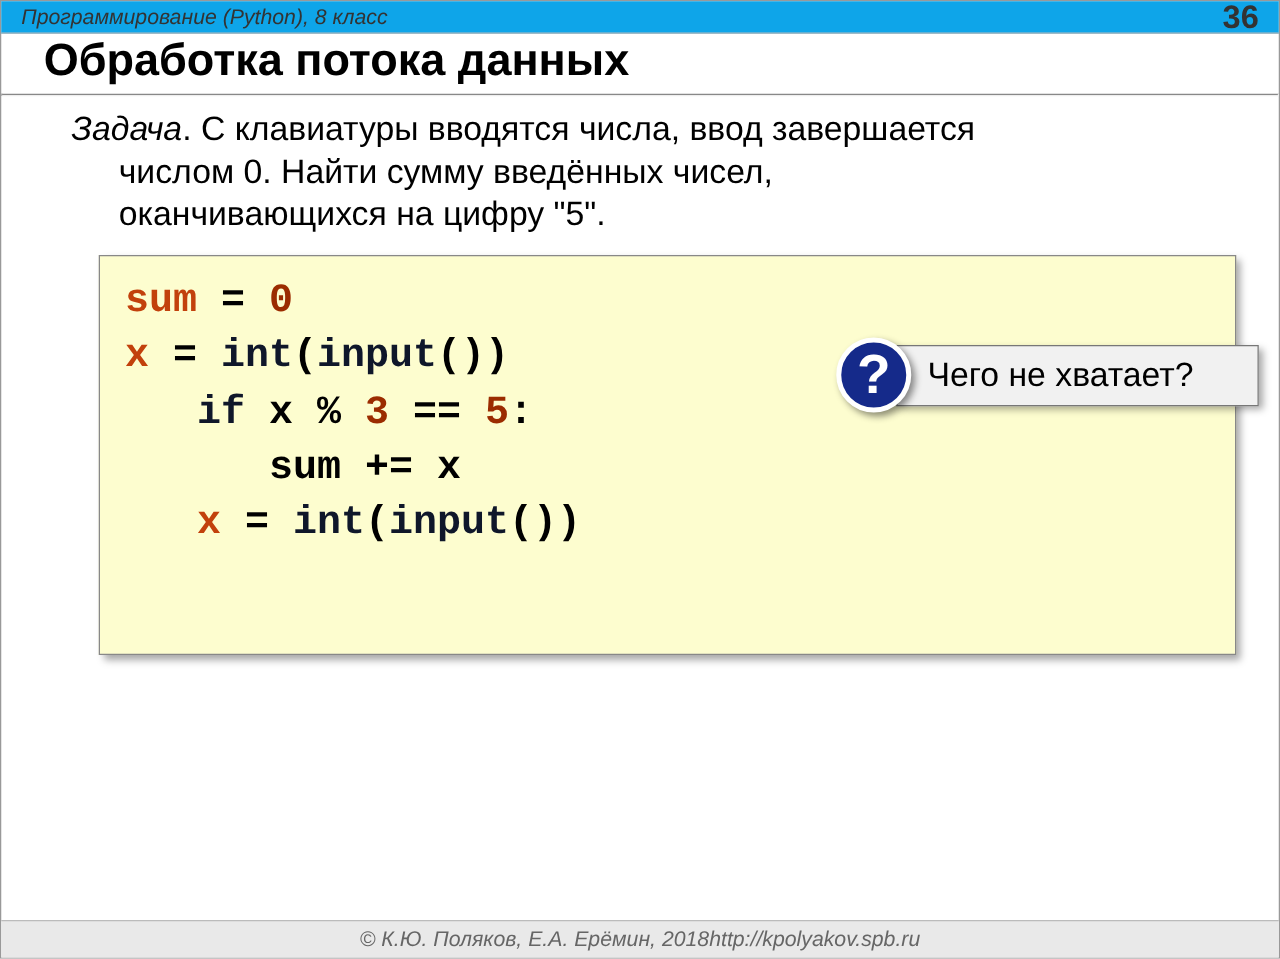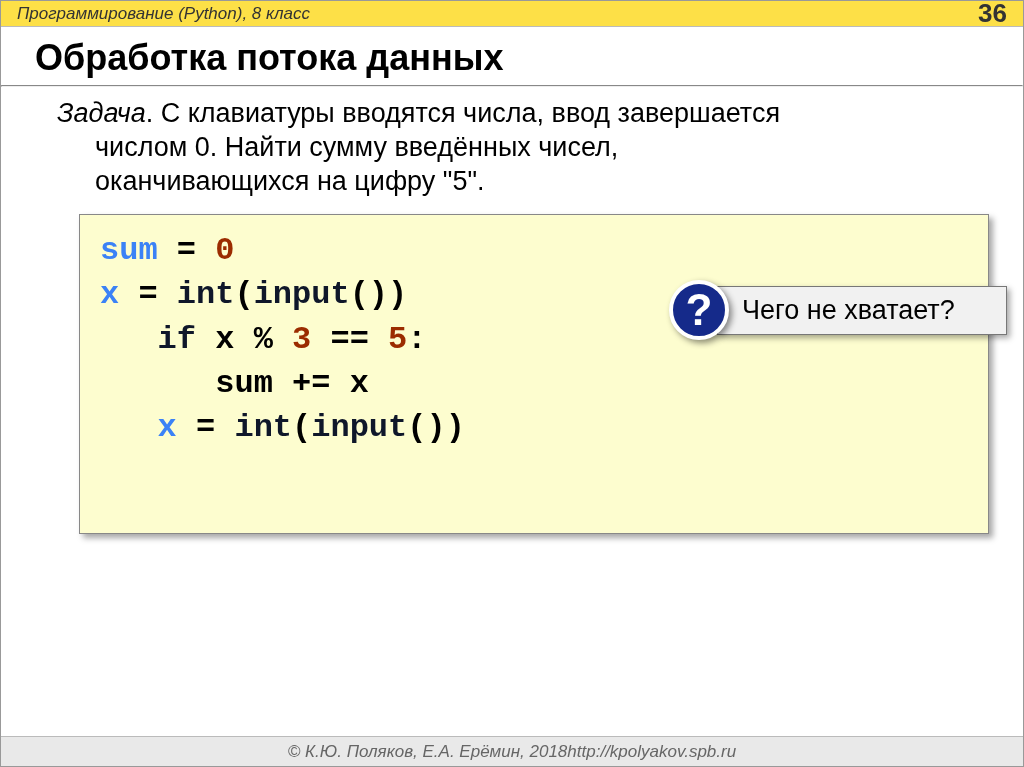--- a/index.html
+++ b/index.html
@@ -2,48 +2,48 @@
 <html><head>
 <meta charset="utf-8">
 <style>
   * { box-sizing: border-box; margin: 0; padding: 0; }
   html, body { width: 1024px; height: 767px; font-family: Arial, Helvetica, sans-serif; background: #fff; }
   .slide {
     width: 1024px; height: 767px;
     border: 1px solid #999; position: relative; background: #fff;
   }
   .header-bar {
-    height: 26px; background: #fde047; border-bottom: 1px solid #bbb;
+    height: 26px; background: #0ea5e9; border-bottom: 1px solid #bbb;
     display: flex; align-items: center; justify-content: space-between;
     padding: 0 16px; font-size: 17px; font-style: italic; color: #333;
   }
   .page-number { font-weight: bold; font-style: normal; font-size: 26px; }
   .title {
     font-size: 36px; font-weight: bold; color: #000;
-    padding: 10px 20px 6px 34px;
+    padding: 0 20px 6px 34px;
   }
   .divider { border-top: 1px solid #888; margin: 0; }
   .content { padding: 10px 30px 0 56px; }
   .task {
     font-size: 27px; line-height: 1.25; color: #000;
     padding-right: 20px; margin-bottom: 16px;
   }
   .task-label { font-style: italic; }
   .task-cont { padding-left: 38px; display: block; }
   .code-container { position: relative; margin-left: 22px; margin-right: 4px; }
   .code-box {
     background: #fdfdcf;
     border: 1px solid #888; box-shadow: 4px 4px 6px rgba(0,0,0,.35);
     padding: 14px 20px 16px 20px;
     font-family: "Courier New", monospace; font-size: 32px; font-weight: bold;
     line-height: 1.38; color: #000;
     min-height: 320px;
   }
   .kw   { color: #0f172a; }
-  .iden { color: #3b82f6; }
+  .iden { color: #c2410c; }
   .num  { color: #9b2c00; }
   .callout {
     position: absolute; top: 66px; right: -18px;
     display: flex; align-items: center;
   }
   .q-circle {
     width: 60px; height: 60px; border-radius: 50%;
     background: #152a8a; border: 4px solid #fff;
     box-shadow: 3px 3px 6px rgba(0,0,0,.45);
     display: flex; align-items: center; justify-content: center;

